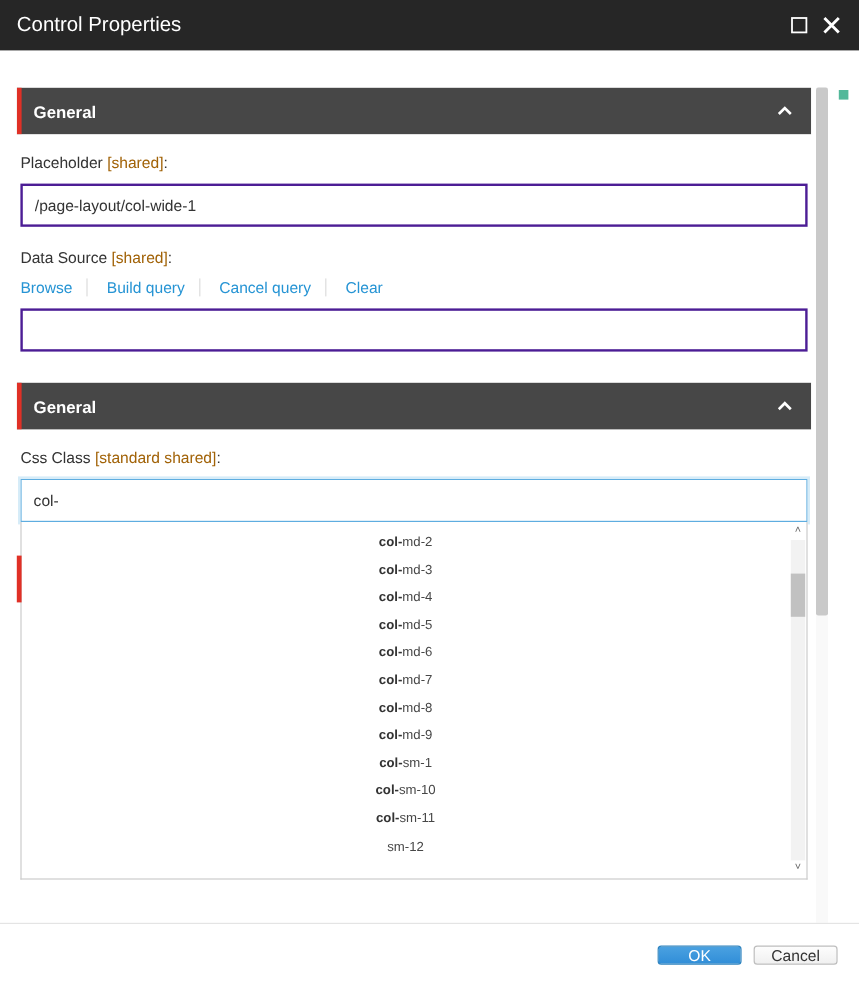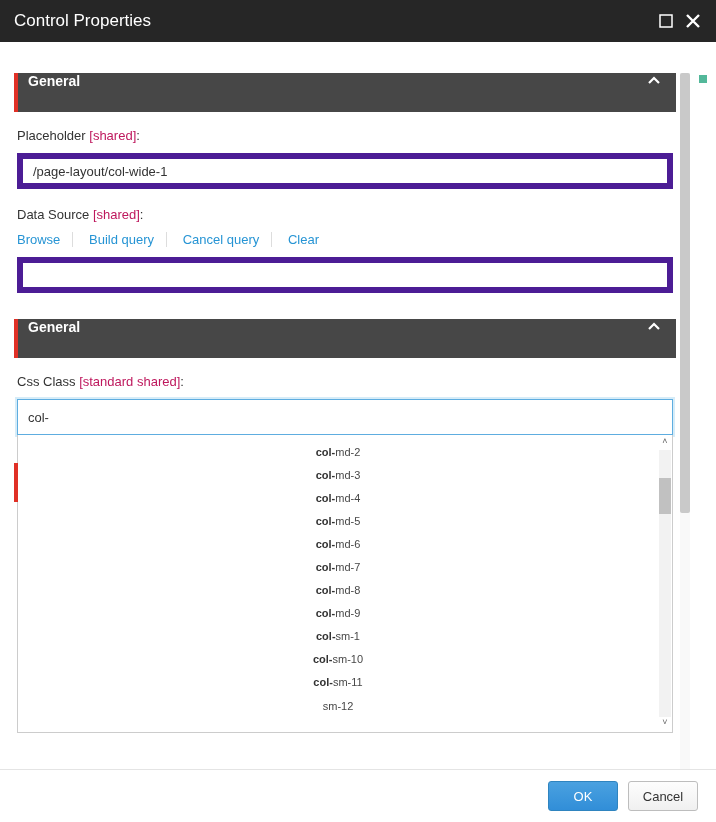--- a/index.html
+++ b/index.html
@@ -10,49 +10,49 @@
 .titlebar-btns { display: flex; gap: 10px; align-items: center; }
 .titlebar-btn { cursor: pointer; display: inline-flex; }
 
 .body { position: absolute; top: 53px; left: 0; right: 0; bottom: 53px; padding: 20px 0 0 14px; }
 .scroll-area { position: absolute; top: 20px; left: 14px; right: 40px; bottom: 0; overflow-y: auto; }
 .scrollbar-track { position:absolute; top:20px; right:26px; bottom:0; width:10px; background:#f9f9f9; }
 .scrollbar-thumb { position:absolute; left:0; right:0; height:440px; top:0; background:#c9c9c9; border-radius:2px; }
 .green-dot { position:absolute; top:22px; right:9px; width:8px; height:8px; background:#53b89a; }
 
 .section { margin-bottom: 22px; }
-.section-header { background: #474747; color:#fff; height:39px; display:flex; padding:0 14px 0 0; border-left:4px solid #e03026; font-weight:600; cursor:pointer; }
+.section-header { background: #474747; color:#fff; height:39px; display:flex; align-items:center; padding:0 14px 0 0; border-left:4px solid #e03026; font-weight:600; cursor:pointer; }
 .section-header span.lbl { padding-left:10px; font-size:14px; }
 .section-header .chev { margin-left:auto; }
 .section-body { background:#fff; padding:16px 3px 4px 3px; }
 
 .field-label { color:#333; font-size:13px; margin-bottom:10px; }
-.field-label .hint { color:#be185d; }
-.text-input { width:100%; height:36px; border:6px solid #4c1d95; padding:0 10px; font-size:13px; background:#fff; color:#333; }
+.field-label .hint { color:#a16207; }
+.text-input { width:100%; height:36px; border:2px solid #4c1d95; padding:0 10px; font-size:13px; background:#fff; color:#333; }
 .text-input.focused { border:1px solid #5eade0; outline: 2px solid #d6ecf8; }
 
 .link-row { margin:10px 0 10px 0; }
 .link-row a { color:#2694d4; text-decoration:none; font-size:13px; cursor:pointer; padding: 0 12px; border-right:1px solid #ddd; }
 .link-row a:first-child { padding-left:0; }
 .link-row a:last-child { border-right:none; }
 
 .red-stub { position:absolute; top:410px; left:14px; width:4px; height:39px; background:#e03026; }
 
 .dropdown { border:1px solid #cccccc; border-top:none; background:#fff; position:relative; height:298px; }
 .dropdown-inner { position:absolute; top:0; left:0; right:14px; bottom:0; overflow:hidden; padding:6px 0; }
 .dd-item { padding:3px 8px; font-size:11px; color:#474747; cursor:pointer; line-height:1.55;text-align:center; }
 .dd-item b { font-weight:700; color:#333; }
 .dd-scroll-up, .dd-scroll-down { position:absolute; right:1px; width:12px; height:14px; font-size:9px; text-align:center; color:#666; cursor:pointer; user-select: none; }
 .dd-scroll-up { top:1px; }
 .dd-scroll-down { bottom:1px; }
 .dd-track { position:absolute; right:1px; top:15px; bottom:15px; width:12px; background:#f2f2f2; }
 .dd-thumb { position:absolute; right:0; top:28px; width:12px; height:36px; background:#c1c1c1; }
 
 .footer { position:absolute; left:0; right:0; bottom:0; height:53px; background:#fff; border-top:1px solid #e4e4e4; display:flex; align-items:center; justify-content:flex-end; padding:0 18px; gap:10px; }
-.btn { height:30px; min-width:70px; padding:0 10px; font-size:13px; border-radius:3px; cursor:pointer; border:1px solid #bdbdbd; background:linear-gradient(#fdfdfd,#f0f0f0); color:#333; }
+.btn { height:16px; min-width:70px; padding:0 10px; font-size:13px; border-radius:3px; cursor:pointer; border:1px solid #bdbdbd; background:linear-gradient(#fdfdfd,#f0f0f0); color:#333; }
 .btn.primary { background:linear-gradient(#4aa1e0,#318ed8); border:1px solid #2f84bf; color:#fff; }
 
 svg { display:block; }
 </style>
 </head>
 <body>
 
 <div class="titlebar">
   <div class="titlebar-title">Control Properties</div>
   <div class="titlebar-btns">

